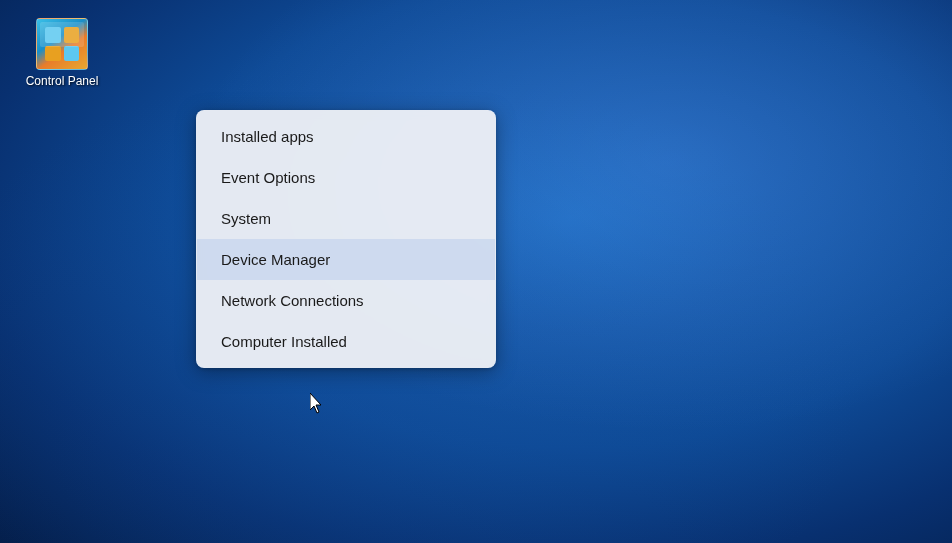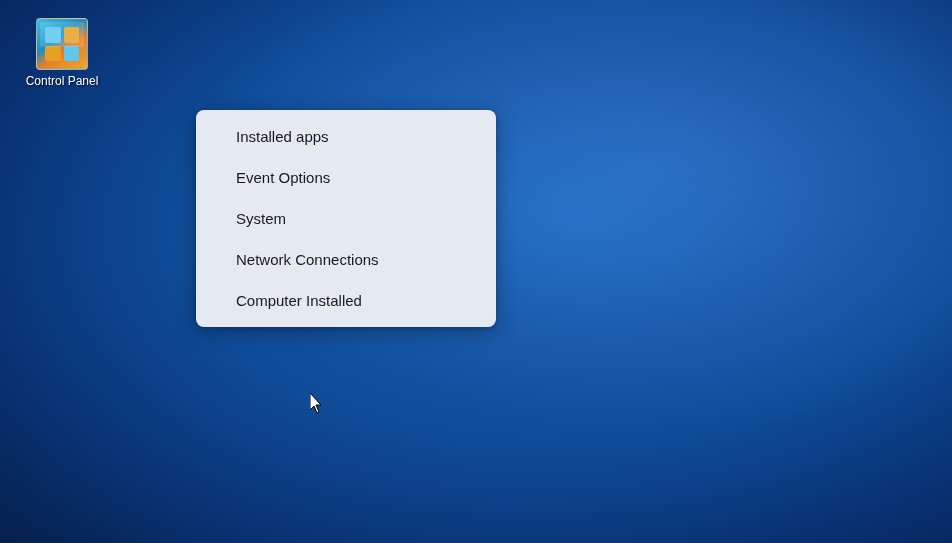--- a/index.html
+++ b/index.html
@@ -86,21 +86,21 @@
 
     
     .context-menu {
       position: absolute;
       top: 110px;
       left: 196px;
       width: 300px;
       background: rgba(235, 238, 245, 0.97);
       border-radius: 8px;
       box-shadow: 0 4px 20px rgba(0,0,0,0.35), 0 1px 4px rgba(0,0,0,0.2);
-      padding: 6px 16px;
+      padding: 6px 1px;
       backdrop-filter: blur(4px);
     }
 
     .menu-item {
       padding: 10px 24px;
       font-size: 15px;
       color: #1a1a1a;
       cursor: pointer;
       display: block;
       line-height: 1.4;
@@ -142,20 +142,21 @@
     </div>
   </div>
   <span class="icon-label">Control Panel</span>
 </div>
 
 <div class="context-menu">
 
 <div class="menu-item">Installed apps</div>
     <div class="menu-item">Event Options</div>
     <div class="menu-item">System</div>
+    <div class="menu-item hovered">Device Manager</div>
     <div class="menu-item">Network Connections</div>
     <div class="menu-item">Computer Installed</div>
   </div>
 
 <div class="cursor">
   <svg viewBox="0 0 16 22" fill="none" xmlns="http://www.w3.org/2000/svg">
     <path d="M0 0L0 17L4 13L7 20L9 19L6 12L11 12Z" fill="white" stroke="black" stroke-width="1"></path>
   </svg>
 </div>
 

